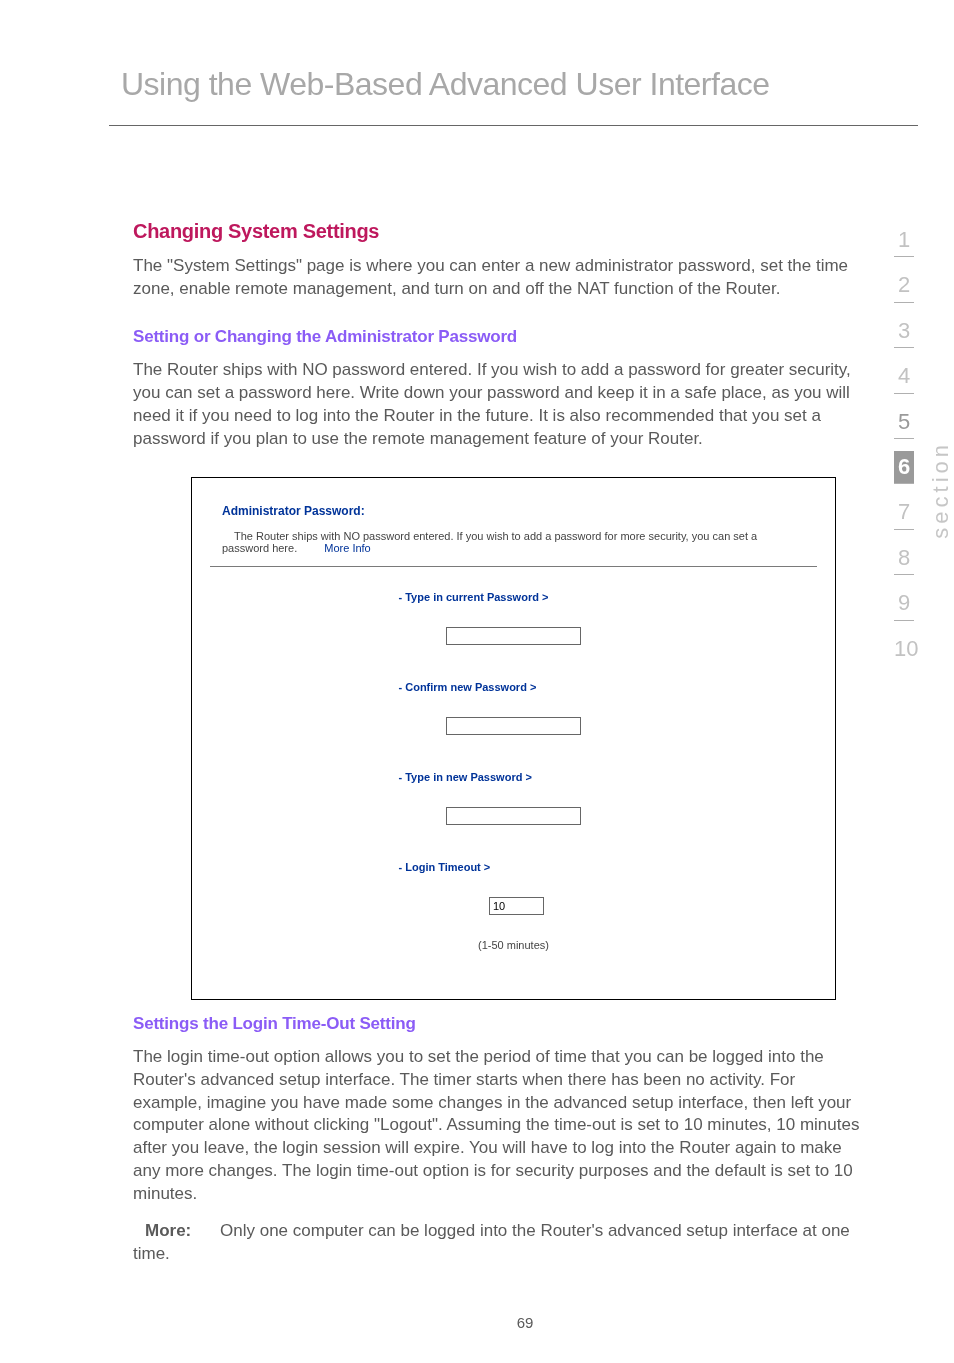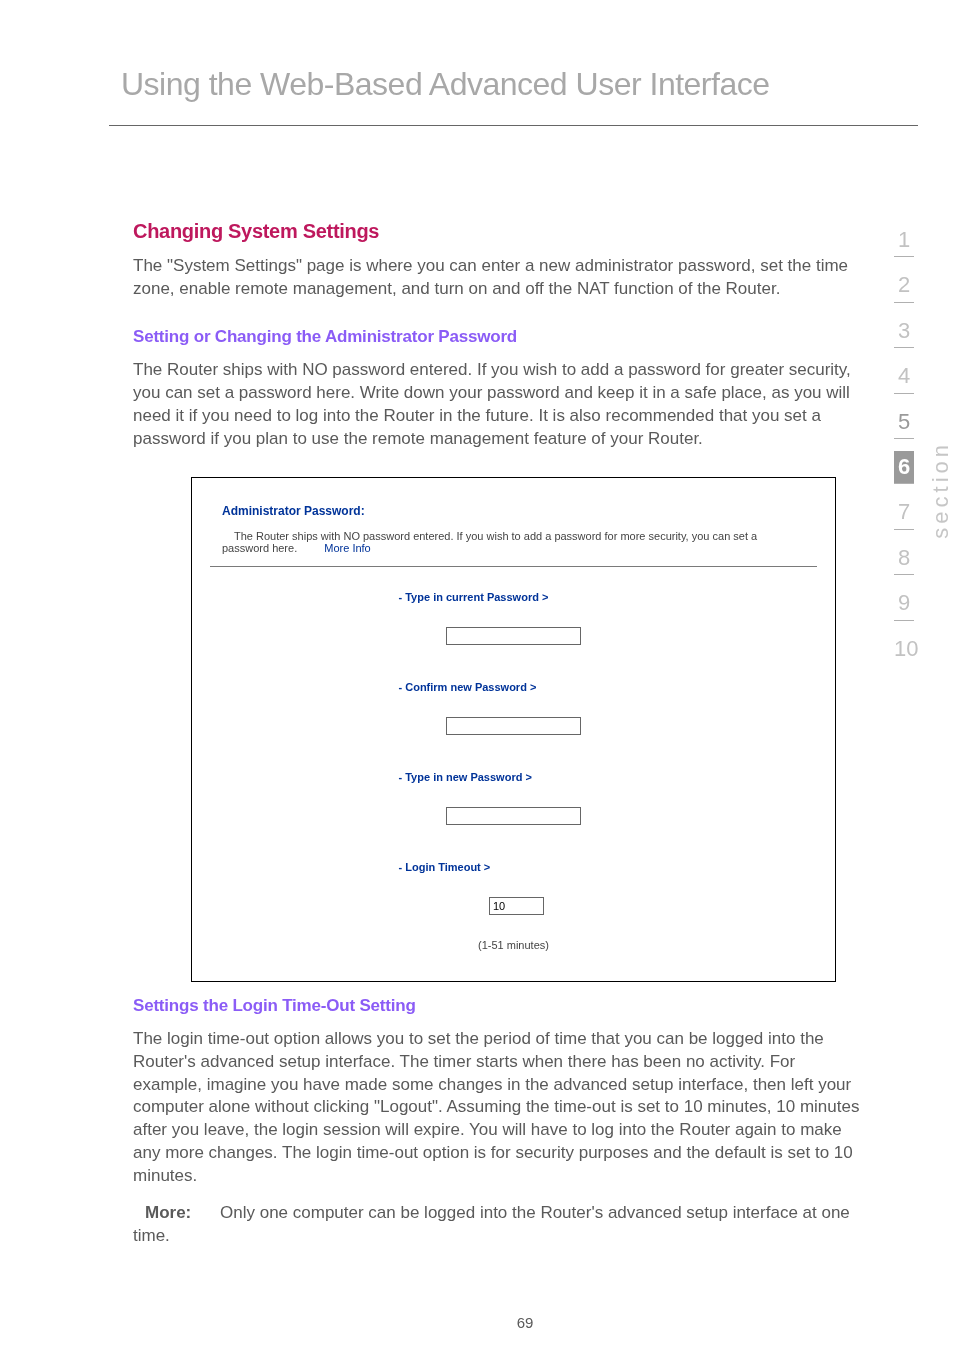--- a/index.html
+++ b/index.html
@@ -50,21 +50,21 @@
   .note-line {
     font-size: 17px;
     line-height: 1.35;
     color: #5a5a5a;
     margin-top: 14px;
   }
   .note-line .bold { font-weight: bold; }
   .figure {
     border: 1px solid #000;
     margin: 0 40px 14px 70px;
-    padding: 14px 18px 10px 18px;
+    padding: 14px 18px 28px 18px;
     font-family: Verdana, Arial, sans-serif;
     font-size: 11px;
   }
   .fig-title {
     color: #003399;
     font-weight: bold;
     font-size: 12px;
     margin-bottom: 2px;
   }
   .fig-desc {
@@ -187,21 +187,21 @@
       <div class="fig-label">- Confirm new Password &gt;</div>
       <input type="password" class="fig-input" style="">
     </div>
     <div class="fig-row">
       <div class="fig-label">- Type in new Password &gt;</div>
       <input type="password" class="fig-input" style="">
     </div>
     <div class="fig-row">
       <div class="fig-label">- Login Timeout &gt;</div>
       <input type="text" class="fig-input-small" value="10" style="">
-      <span class="fig-hint">(1-51 minutes)</span>
+      <span class="fig-hint">(1-50 minutes)</span>
     </div>
   </div>
 
   <h3 class="sub-heading">Settings the Login Time-Out Setting</h3>
   <p class="body-text" style="margin-bottom:0">The login time-out option allows you to set the period of time that you can be logged into the Router's advanced setup interface. The timer starts when there has been no activity. For example, imagine you have made some changes in the advanced setup interface, then left your computer alone without clicking "Logout". Assuming the time-out is set to 10 minutes, 10 minutes after you leave, the login session will expire. You will have to log into the Router again to make any more changes. The login time-out option is for security purposes and the default is set to 10 minutes.</p>
 
   <p class="note-line">
     <span class="bold">More:</span><span> Only one computer can be logged into the Router's advanced setup interface at one time.</span>
   </p>
 

